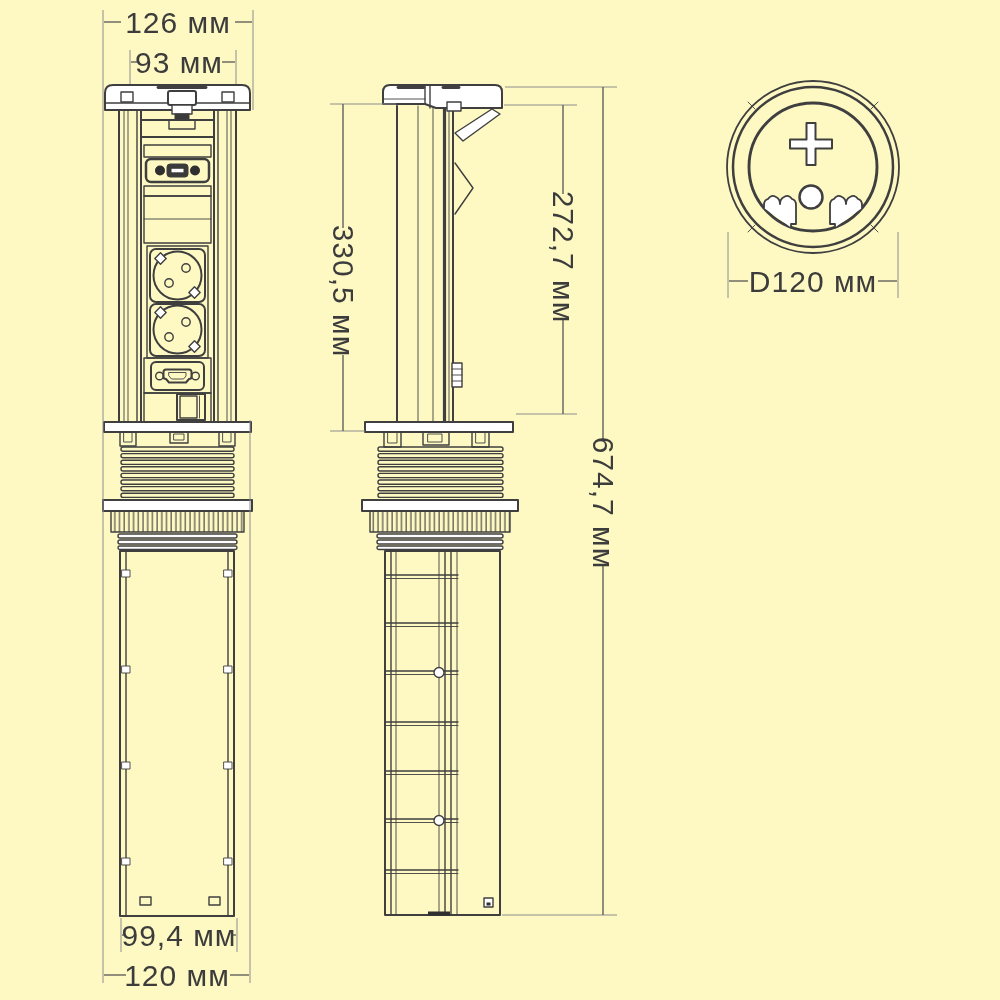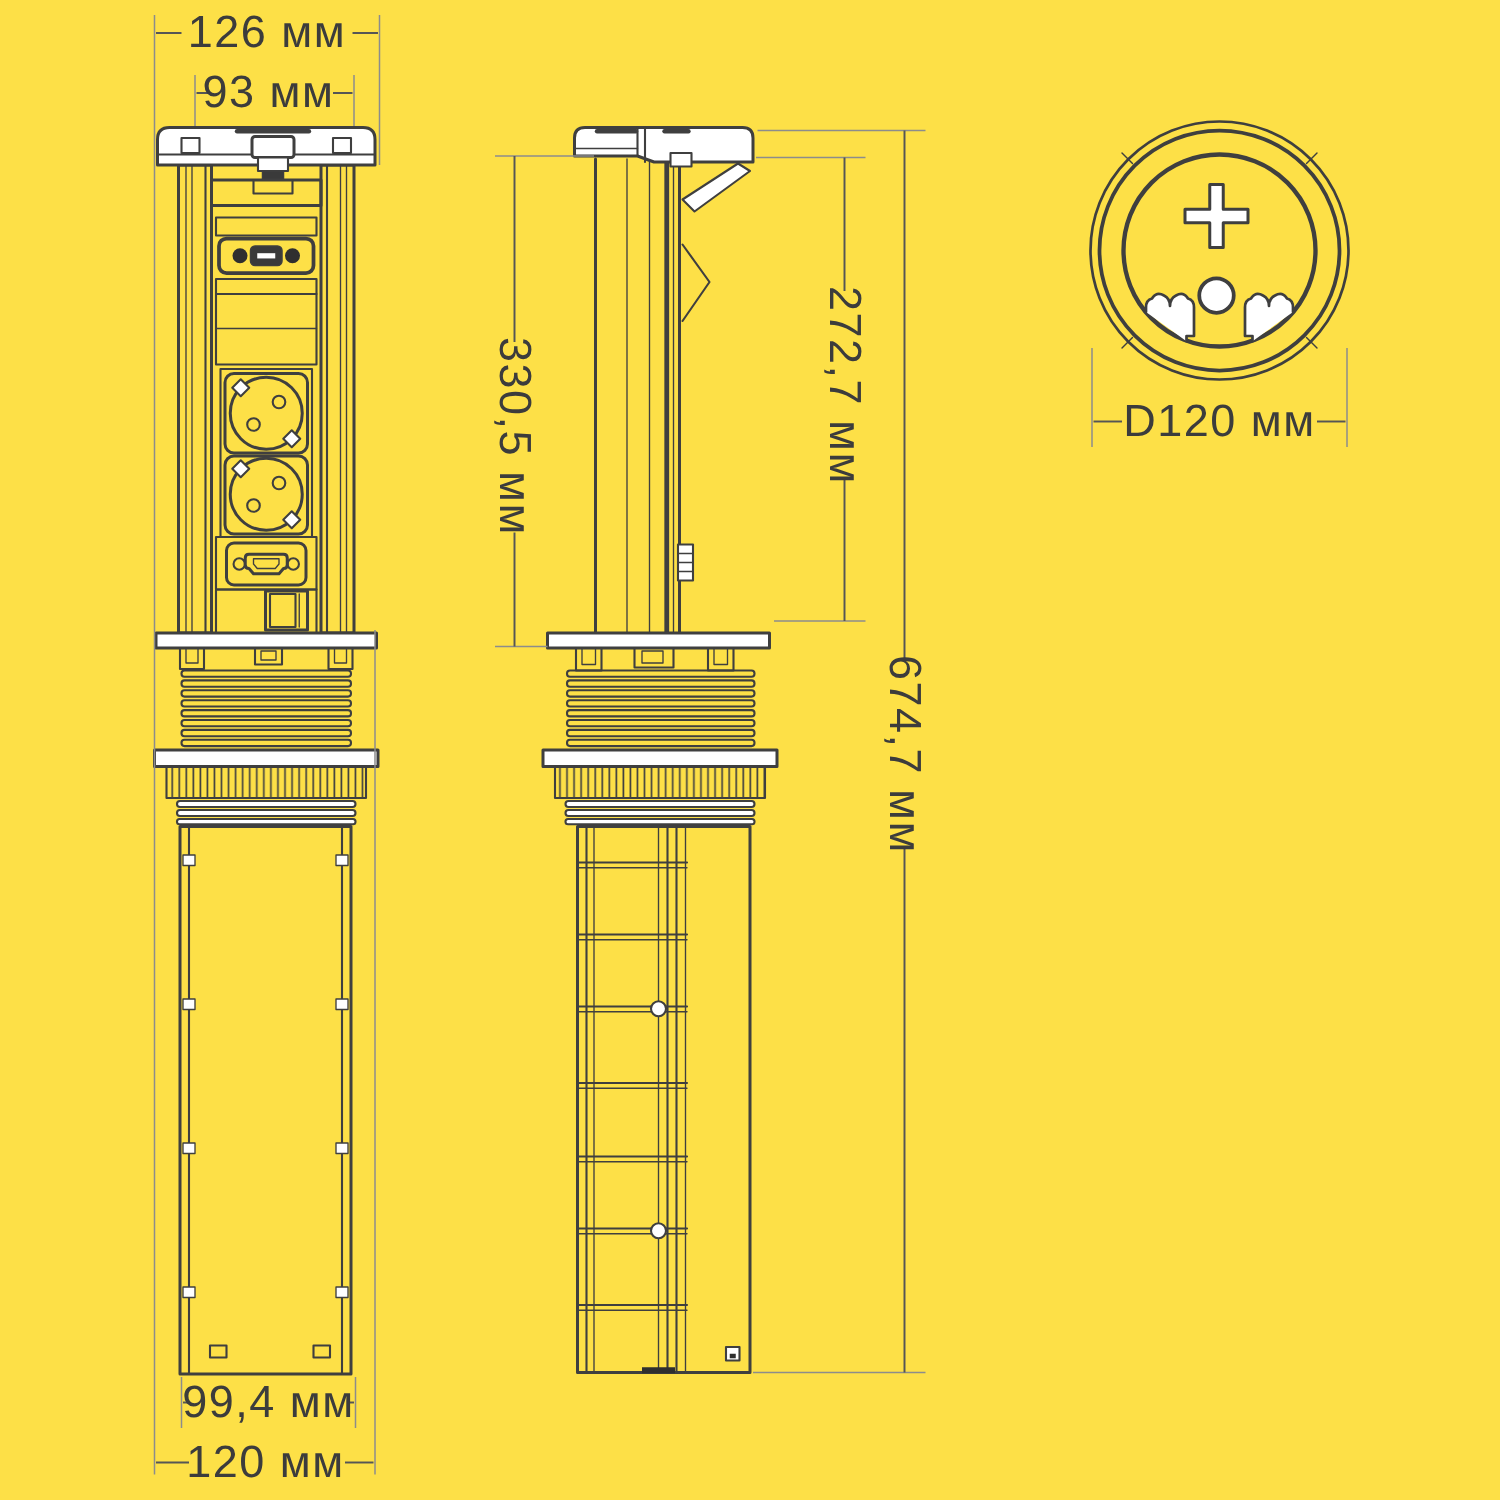--- a/index.html
+++ b/index.html
@@ -1,16 +1,16 @@
 <!DOCTYPE html>
 <html><head>
 <meta charset="utf-8">
 <style>
   html,body{margin:0;padding:0;background:#ffffff;}
-  .stage{position:relative;width:1000px;height:1000px;background:#fde047;overflow:hidden;}
+  .stage{position:relative;width:1000px;height:1000px;background:#fef9c3;overflow:hidden;}
   svg{display:block;}
   
   .p{stroke:#3f3f3f;fill:none;stroke-linecap:round;stroke-linejoin:round;}
   .thin{stroke-width:0.9;}
   .w1{stroke-width:1.4;}
   .w18{stroke-width:1.8;}
   .w2{stroke-width:2;}
   .w25{stroke-width:2.5;}
   .w3{stroke-width:2.9;}
   .wfill{fill:#ffffff;}

